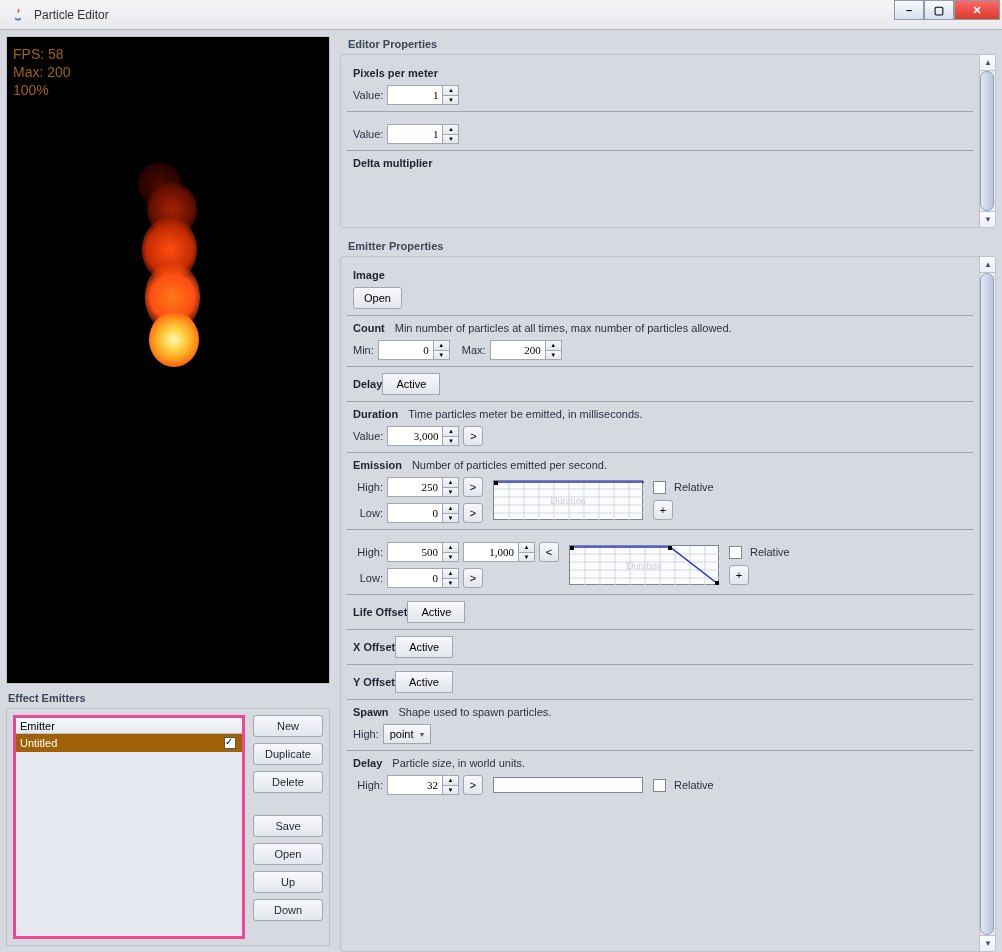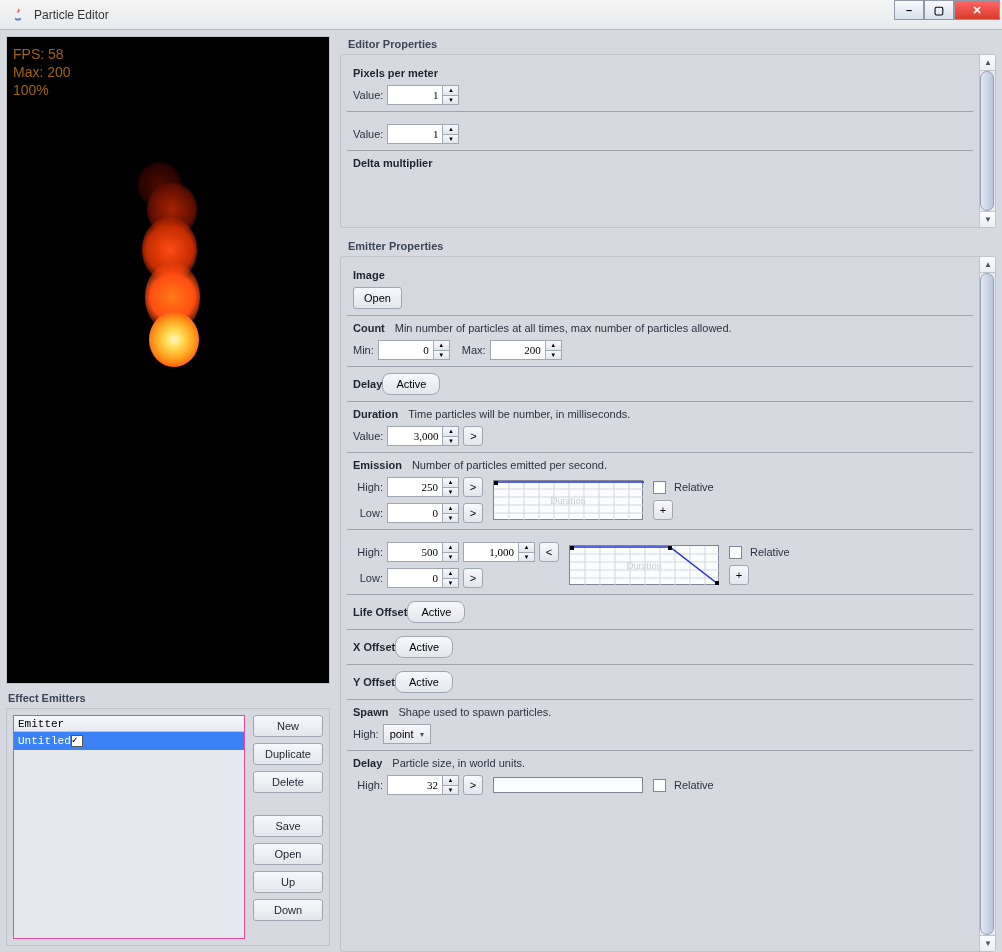--- a/index.html
+++ b/index.html
@@ -18,23 +18,23 @@
     .app { display:flex; height: calc(952px - 30px); background:#d6d9df;}
     .left-col { width:336px; display:flex; flex-direction:column; }
     .preview { margin:6px; height:648px; background:#000; position:relative; border:1px solid #c0c3c9;}
     .preview .stats { color:#a16207; font:14px Arial; padding:8px 6px 0 6px; line-height:18px;}
     
     .flame { position:absolute; left:120px; top:125px; width:80px; height:220px; pointer-events:none;}
     .flame .blob { position:absolute; border-radius:50%; }
     .section-label { color:#3d4558; font-weight:bold; margin:2px 6px 4px 8px;}
     .effect-emitters { flex:1 1 auto; display:flex; flex-direction:column; margin:0 6px 6px 6px;}
     .ee-body { flex:1 1 auto; background:#d6d9df; border:1px solid #c0c3c9; display:flex; padding:6px; }
-    .ee-list { flex:1 1 auto; background:#e5e8ee; border:1px solid #ec4899; position:relative;font-family:Liberation Mono, monospace;}
+    .ee-list { flex:1 1 auto; background:#e5e8ee; border:3px solid #ec4899; position:relative;}
     .ee-head { height:16px; background:linear-gradient(#f7f8fb,#e7e9ef); border-bottom:1px solid #c0c3c9; padding-left:4px; display:flex; align-items:center;}
-    .ee-row { height:18px; background:#3b82f6; color:#fff; display:flex; align-items:center; justify-content:flex-start; padding:0 6px 0 4px;}
+    .ee-row { height:18px; background:#a16207; color:#fff; display:flex; align-items:center; justify-content:space-between; padding:0 6px 0 4px;}
     .ee-row .chk { width:12px; height:12px; background:#fff; border:1px solid #555; position:relative;}
     .ee-row .chk::after { content:"✓"; color:#000; font-size:10px; position:absolute; top:-2px; left:0;}
     .ee-buttons { display:flex; flex-direction:column; gap:6px; margin-left:8px; }
     .btn { height:22px; width:70px; background:linear-gradient(#f6f8fc,#e3e6ec); border:1px solid #a0a6b2; border-radius:3px; display:flex; align-items:center; justify-content:center; color:#1e2330; cursor:pointer;}
     .ee-buttons .gap { height:10px;}
     
     .right-col { flex:1 1 auto; display:flex; flex-direction:column;}
     .panel { margin:6px 6px 4px 4px; display:flex; flex-direction:column;}
     .panel-inner { background:#d6d9df; border:1px solid #bfc3ca; border-radius:3px; position:relative;}
     .panel.editor .panel-inner { height:174px; overflow:hidden;}
@@ -52,21 +52,21 @@
     .row-title { font-weight:bold; color:#1e2330;}
     .row-sub { color:#2b3142; margin-left:10px;}
     .inline { display:flex; align-items:center; gap:4px; margin-top:6px; flex-wrap:wrap;}
     .lbl { color:#2b3142;text-align:center;}
     .spinner { display:inline-flex; align-items:stretch; height:20px; border:1px solid #a0a6b2;}
     .spinner input { width:54px; text-align:right; padding:0 4px; border:none; font:11px Tahoma; outline:none; background:#fff;}
     .spinner .stepper { width:16px; display:flex; flex-direction:column;}
     .spinner .stepper span { flex:1 1 0; display:flex; align-items:center; justify-content:center; font-size:6px; background:linear-gradient(#f6f8fc,#e3e6ec); border-left:1px solid #a0a6b2; cursor:pointer;}
     .spinner .stepper span:first-child { border-bottom:1px solid #a0a6b2;}
     .smbtn { width:20px; height:20px; background:linear-gradient(#f6f8fc,#e3e6ec); border:1px solid #a0a6b2; border-radius:3px; display:inline-flex; align-items:center; justify-content:center; cursor:pointer;}
-    .active-btn { width:58px; height:22px; background:linear-gradient(#f6f8fc,#e3e6ec); border:1px solid #a0a6b2; border-radius:8px; display:inline-flex; align-items:center; justify-content:center; cursor:pointer;}
+    .active-btn { width:58px; height:22px; background:linear-gradient(#f6f8fc,#e3e6ec); border:1px solid #a0a6b2; border-radius:0; display:inline-flex; align-items:center; justify-content:center; cursor:pointer;}
     .chkbox { width:13px; height:13px; background:#fff; border:1px solid #808794; display:inline-block;}
     .graph { width:150px; height:40px; background:#fbfcfe; border:1px solid #7d8596; position:relative; margin-left:6px;}
     .graph-label { position:absolute; color:#c8cbd1; font:10px Tahoma; left:50%; top:50%; transform:translate(-50%,-50%);}
     .select { height:20px; background:linear-gradient(#f7f8fb,#e3e6ec); border:1px solid #a0a6b2; display:inline-flex; align-items:center; padding:0 16px 0 6px; position:relative;}
     .select::after { content:"▼"; font-size:7px; position:absolute; right:4px; color:#555;}
     .pillbtn { height:22px; padding:0 10px; background:linear-gradient(#f6f8fc,#e3e6ec); border:1px solid #a0a6b2; border-radius:3px; display:inline-flex; align-items:center; cursor:pointer;}
   </style>
 </head>
 <body>
 
@@ -206,21 +206,21 @@
                 </span>
             </div>
           </div>
           <div class="row">
             <div class="row-head">
                 <span class="row-title">Delay</span>
               <span class="active-btn">Active</span>
               </div>
           </div>
           <div class="row">
-            <div><span class="row-title">Duration</span><span class="row-sub">Time particles will be number, in milliseconds.</span></div>
+            <div><span class="row-title">Duration</span><span class="row-sub">Time particles meter be emitted, in milliseconds.</span></div>
             <div class="inline">
               <span class="lbl">Value:</span>
               <span class="spinner">
                   <input value="3,000" style="">
                   <span class="stepper">
                     <span>▲</span>
                     <span>▼</span>
                   </span>
                 </span>
               <span class="smbtn">&gt;</span>

